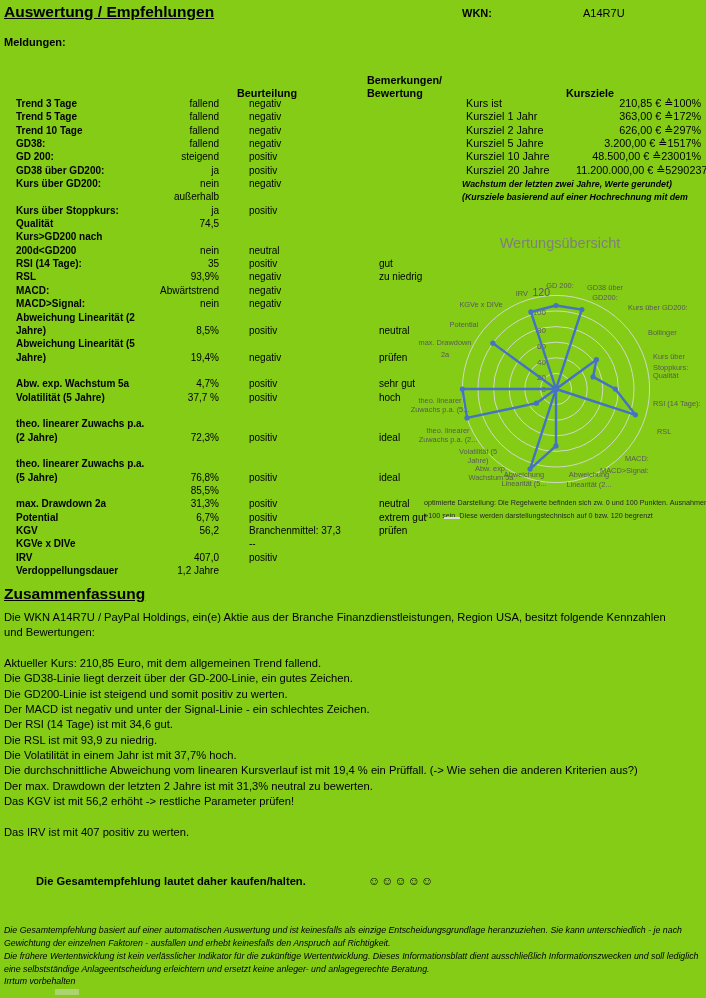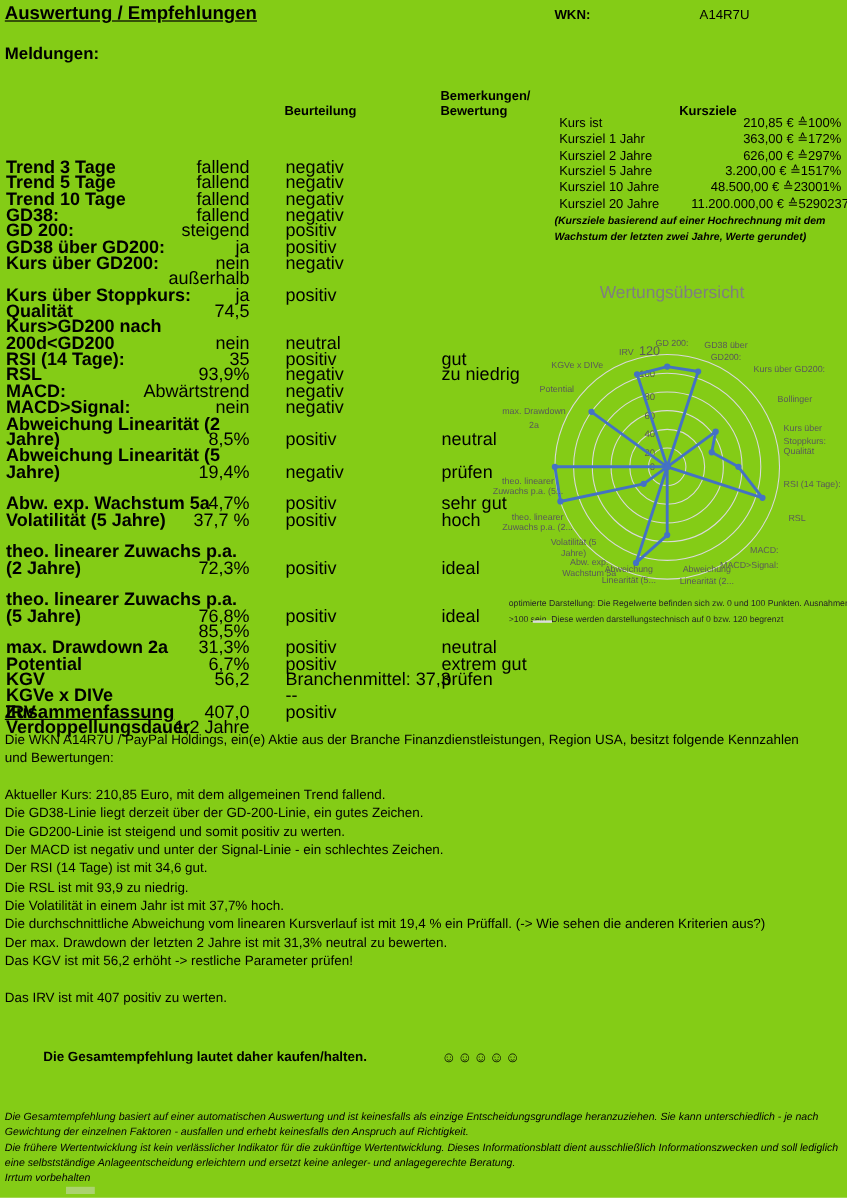--- a/index.html
+++ b/index.html
@@ -7,29 +7,29 @@
   #page{
     position:relative;width:706px;height:998px;background:#84cc16;overflow:hidden;
     font-family:"Liberation Sans","DejaVu Sans",sans-serif;color:#000;
   }
   .abs{position:absolute;}
   .u{text-decoration:underline;}
   h1,h2{margin:0;font-weight:700;}
   #doc-title{left:4px;top:3px;font-size:15.5px;}
   #wkn-label{left:462px;top:7px;font-size:11px;font-weight:700;}
   #wkn-value{left:583px;top:7px;font-size:11px;}
-  #meldungen{left:4px;top:36px;font-size:14px;font-weight:700;}
+  #meldungen{left:4px;top:36px;font-size:11px;font-weight:700;}
   .colhead{font-size:10.8px;font-weight:700;}
   #hdr-beurteilung{left:237px;top:87px;}
   #hdr-bem1{left:367px;top:74px;}
   #hdr-bem2{left:367px;top:87px;}
   #hdr-kursziele{left:545px;top:87px;width:90px;text-align:center;}
 
   
-  #left-table{left:5px;top:97px;width:470px;font-size:15px;margin-top:36px;}
+  #left-table{left:16px;top:97px;width:470px;font-size:10px;}
   .trow{position:relative;height:13.35px;line-height:13.35px;white-space:nowrap;}
   .trow .lbl{position:absolute;left:0;font-weight:700;}
   .trow .val{position:absolute;left:98px;width:105px;text-align:right;}
   .trow .beu{position:absolute;left:233px;}
   .trow .bem{position:absolute;left:363px;}
 
   
   #kursziele-rows{left:466px;top:97px;width:235px;font-size:10.8px;}
   .krow{position:relative;height:13.35px;line-height:13.35px;white-space:nowrap;}
   .krow .klbl{position:absolute;left:0;}
@@ -254,22 +254,22 @@
       <div class="krow">
         <span class="klbl">Kursziel 10 Jahre</span>
         <span class="kval">48.500,00 € ≙23001%</span>
       </div>
       <div class="krow kclip">
         <span class="klbl">Kursziel 20 Jahre</span>
         <span class="kval">11.200.000,00 € ≙5290237%</span>
       </div>
     </div>
   <div id="kursziele-note" class="abs">
+    <div>Wachstum der letzten zwei Jahre, Werte gerundet)</div>
     <div>(Kursziele basierend auf einer Hochrechnung mit dem</div>
-    <div>Wachstum der letzten zwei Jahre, Werte gerundet)</div>
   </div>
 
   <div id="radar-box" class="abs">
     <svg id="radar-svg" width="298" height="300" viewBox="0 0 298 300" xmlns="http://www.w3.org/2000/svg">
         <text x="152" y="20" text-anchor="middle" font-size="14.5" fill="#7F7F7F" font-family="Liberation Sans, DejaVu Sans, sans-serif">Wertungsübersicht</text>
         <circle cx="148" cy="161" r="15.600000000000001" fill="none" stroke="#D9D9D9" stroke-width="0.9"></circle>
         <circle cx="148" cy="161" r="31.200000000000003" fill="none" stroke="#D9D9D9" stroke-width="0.9"></circle>
         <circle cx="148" cy="161" r="46.800000000000004" fill="none" stroke="#D9D9D9" stroke-width="0.9"></circle>
         <circle cx="148" cy="161" r="62.400000000000006" fill="none" stroke="#D9D9D9" stroke-width="0.9"></circle>
         <circle cx="148" cy="161" r="78" fill="none" stroke="#D9D9D9" stroke-width="0.9"></circle>

